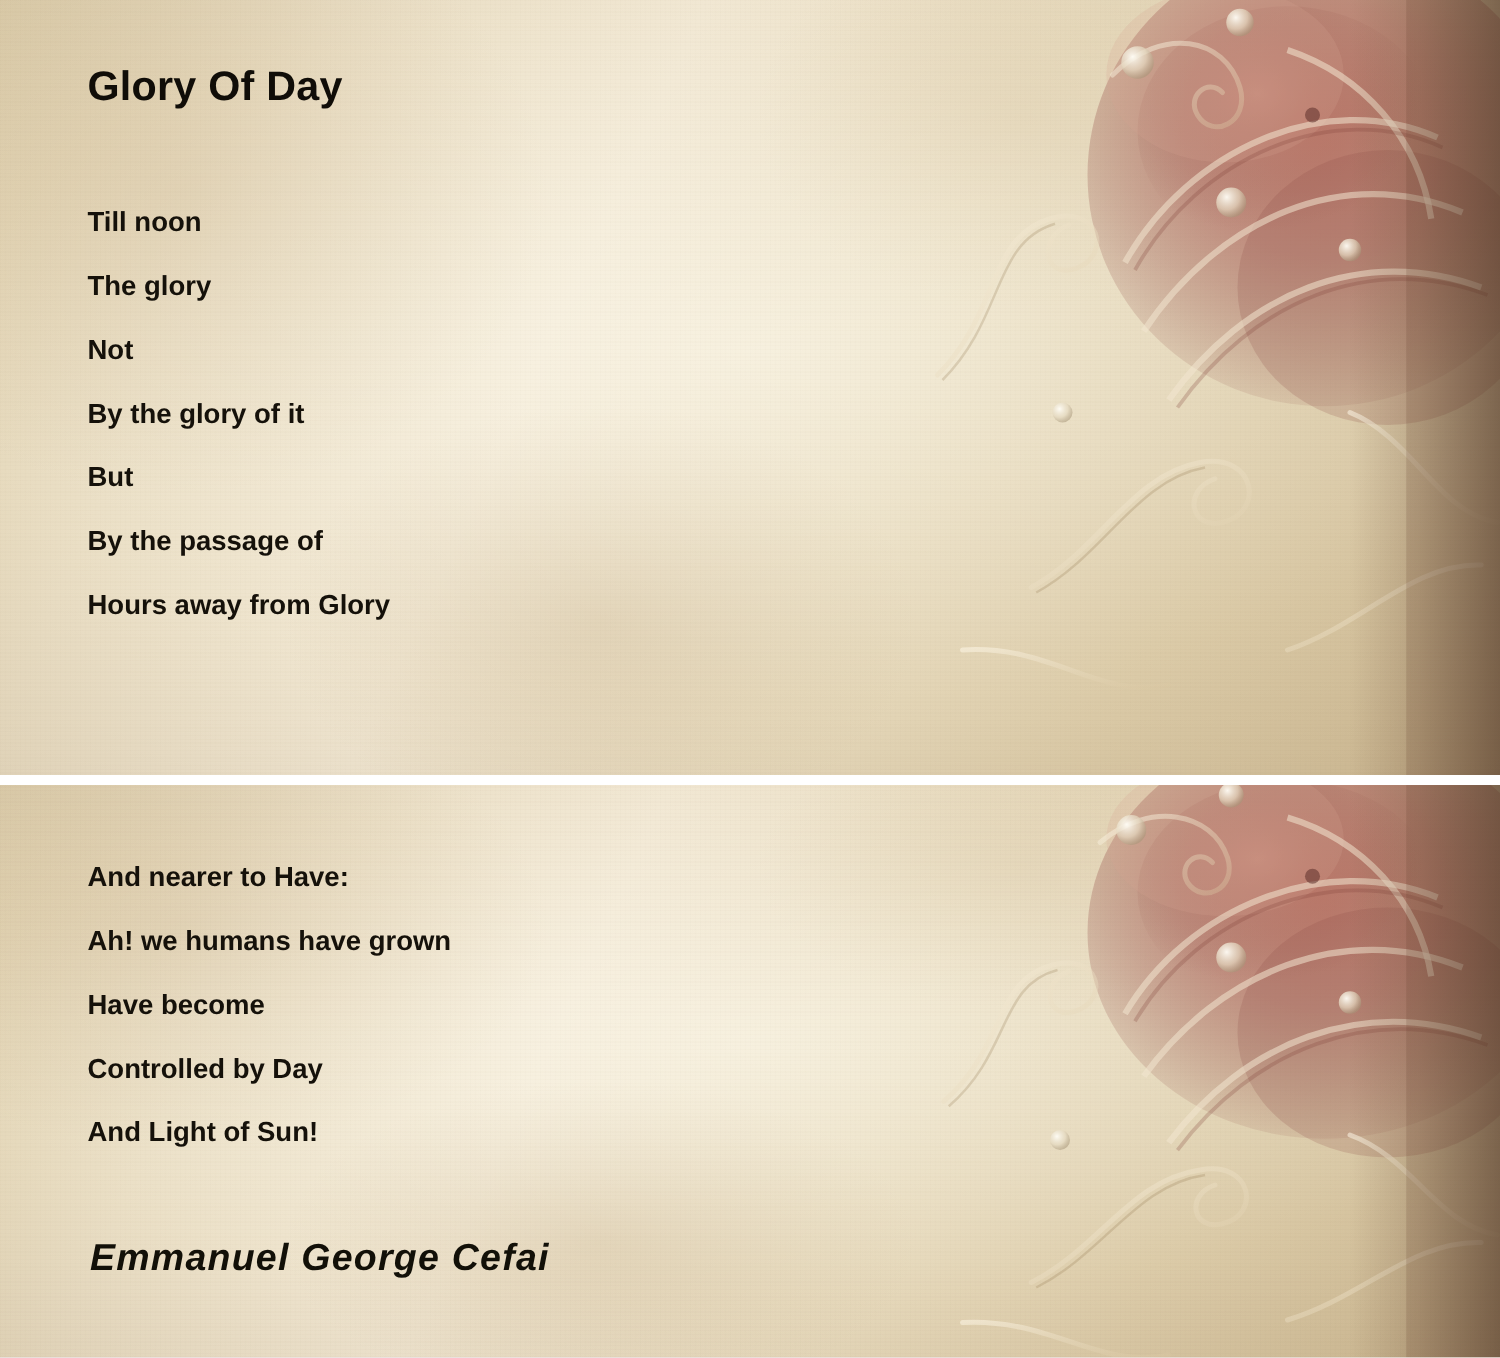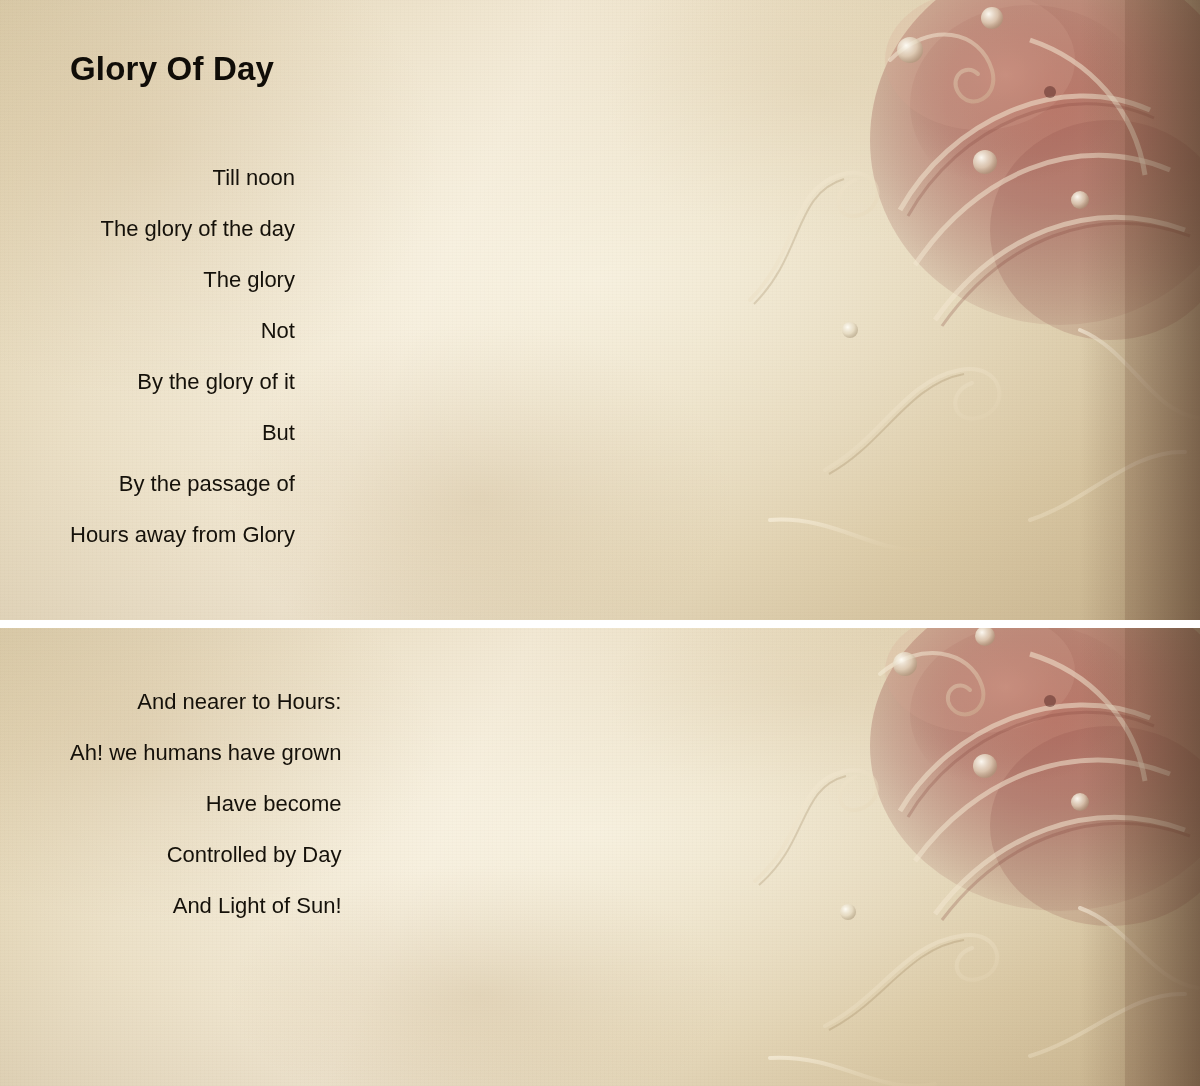--- a/index.html
+++ b/index.html
@@ -96,25 +96,24 @@
     font-size: 33px;
     font-weight: bold;
     color: #100d08;
     letter-spacing: 0.2px;
     pointer-events: auto;
   }
   .stanza {
     position: absolute;
     left: 70px;
     font-size: 22px;
-    font-weight: normal;
+    font-weight: bold;
     color: #15110a;
     line-height: 51px;
     pointer-events: auto;
-    text-align: right;
   }
   .stanza-one { top: 152px; }
   .stanza-two { top: 676px; }
   .line { white-space: pre; }
 
   .author {
     position: absolute;
     left: 72px;
     top: 990px;
     font-size: 30px;
@@ -270,31 +269,31 @@
     <div class="dark-edge"></div>
   </div>
 
   <div class="seam"></div>
 
   <div class="content">
     <div class="poem-title">Glory Of Day</div>
 
     <div class="stanza stanza-one">
       <div class="line">Till noon</div>
-      <div class="line">The glory of the day</div>
       <div class="line">The glory</div>
       <div class="line">Not</div>
       <div class="line">By the glory of it</div>
       <div class="line">But</div>
       <div class="line">By the passage of</div>
       <div class="line">Hours away from Glory</div>
     </div>
 
     <div class="stanza stanza-two">
-      <div class="line">And nearer to Hours:</div>
+      <div class="line">And nearer to Have:</div>
       <div class="line">Ah! we humans have grown</div>
       <div class="line">Have become</div>
       <div class="line">Controlled by Day</div>
       <div class="line">And Light of Sun!</div>
     </div>
 
+    <div class="author">Emmanuel George Cefai</div>
   </div>
 </div>
 
 </body></html>

